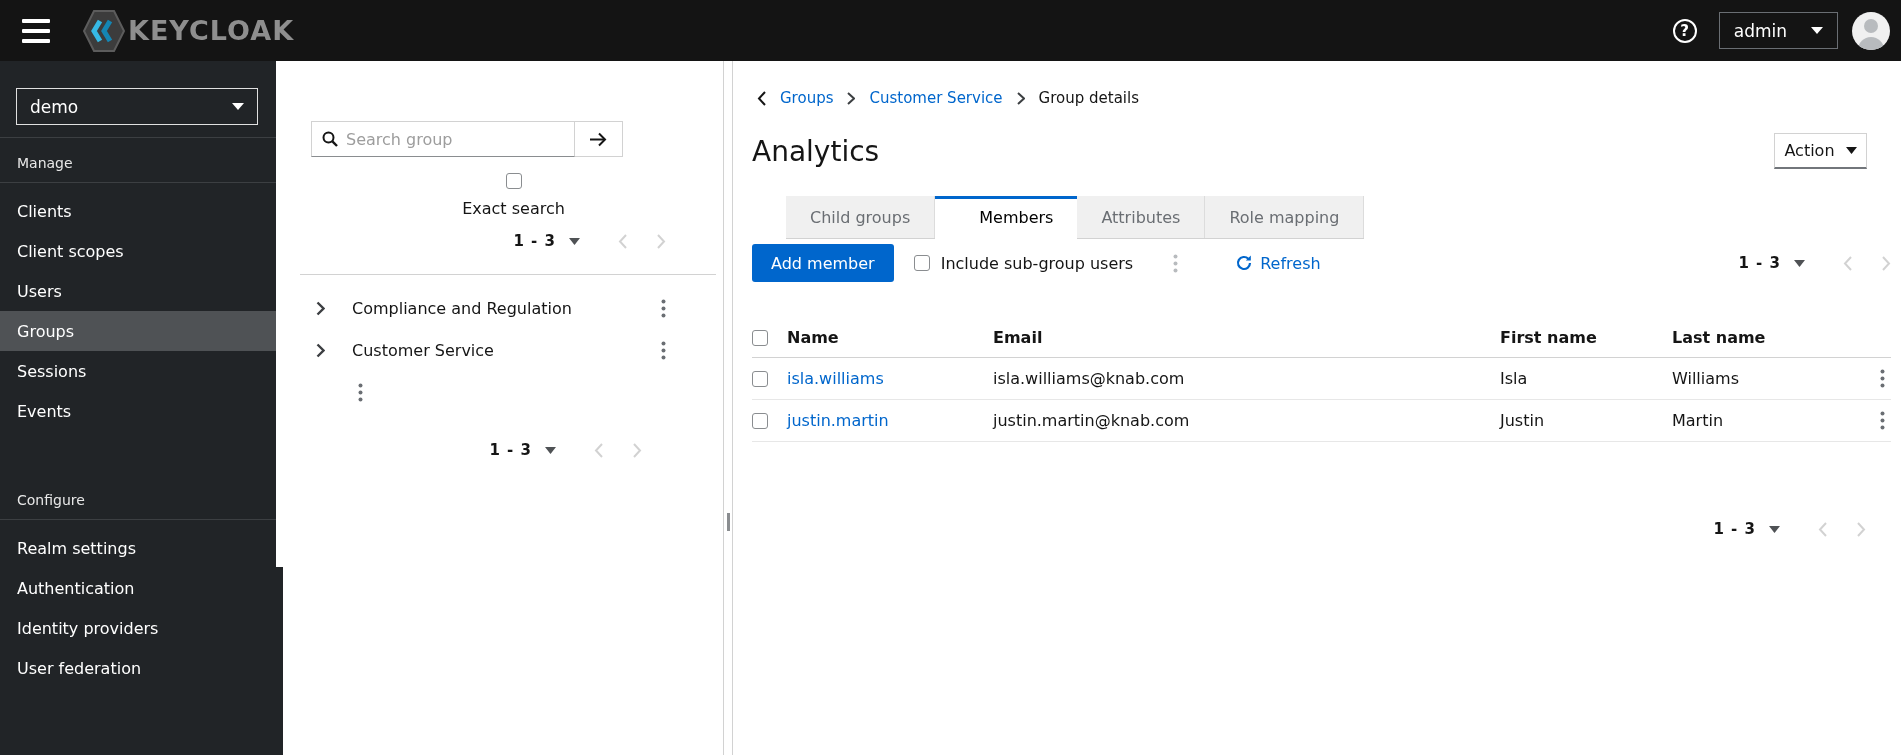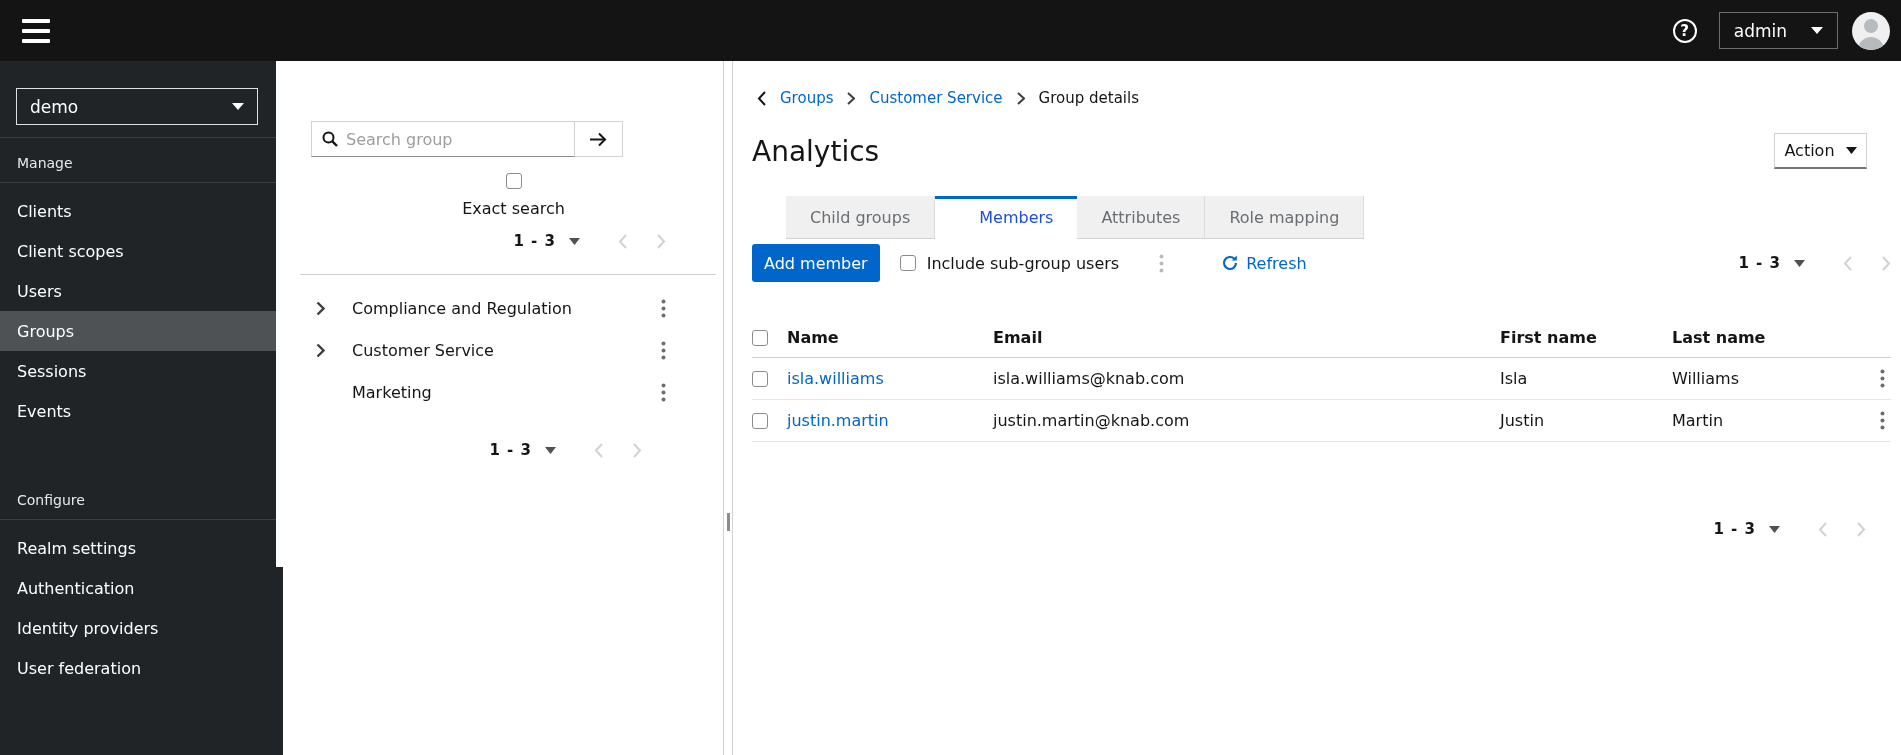--- a/index.html
+++ b/index.html
@@ -79,25 +79,25 @@
   .bc-current { color:#151515; }
   .page-title { position:absolute; top:74px; left:19px; font-size:28px; font-weight:400; color:#151515; }
   .action-dd { position:absolute; top:72px; right:34px; height:36px; min-width:93px; background:#fff;
     border:1px solid #d2d2d2; border-bottom:2px solid #72767b; display:flex; align-items:center;
     justify-content:center; gap:11px; font-size:16px; font-family:inherit; color:#151515; cursor:pointer; }
   .tabs { position:absolute; top:135px; left:53px; display:flex; align-items:flex-start;
     border-bottom:1px solid #d2d2d2; }
   .tab { height:42px; padding:0 24px; display:flex; align-items:center; background:#f0f0f0;
     color:#6a6e73; font-size:16px; border:none; border-right:1px solid #dcdcdc; cursor:pointer;
     font-family:inherit; }
-  .tab.active { background:#fff; color:#1d4ed8; box-shadow:inset 0 3px 0 #0066cc; height:43px;
+  .tab.active { background:#fff; color:#000000; box-shadow:inset 0 3px 0 #0066cc; height:43px;
     margin-bottom:-1px; border-right:none;padding-left:44px; }
   .toolbar { position:absolute; top:183px; left:19px; right:10px; height:38px; display:flex;
     align-items:center; }
-  .btn-primary { height:38px; padding:0 12px; background:#0066cc; color:#fff; border:none;
+  .btn-primary { height:38px; padding:0 19px; background:#0066cc; color:#fff; border:none;
     border-radius:3px; font-size:16px; font-family:inherit; cursor:pointer; }
   .include-group { margin-left:20px; display:flex; align-items:center; gap:11px; font-size:16px; cursor:pointer; }
   .toolbar .tb-kebab { margin-left:34px; color:#b8bbbe; }
   .refresh { margin-left:52px; display:flex; align-items:center; gap:8px; color:#0066cc;
     font-size:16px; background:none; border:none; cursor:pointer; font-family:inherit; }
   .toolbar .pager { margin-left:auto; }
 
   .members-table { position:absolute; top:257px; left:19px; width:1139px; }
   .trow { display:grid; grid-template-columns:35px 206px 507px 172px 1fr 40px; align-items:center;
     height:42px; border-bottom:1px solid #e7e7e7; font-size:16px; }
@@ -110,20 +110,28 @@
 <body>
 
 <div class="stage">
 
   <header class="topbar">
     <button class="hamburger">
       <span></span>
         <span></span>
         <span></span>
     </button>
+    <div class="brand">
+      <svg width="44" height="46" viewBox="0 0 44 46">
+        <polygon points="12,3 32,3 42,23 32,43 12,43 2,23" fill="#3c3c3c" stroke="#5c5c5c" stroke-width="2"></polygon>
+        <path d="M18 13 L12 23 L18 33" stroke="#36b9e5" stroke-width="5" fill="none"></path>
+        <path d="M28 13 L22 23 L28 33" stroke="#1486b4" stroke-width="5" fill="none"></path>
+      </svg>
+      <span class="brand-text">KEYCLOAK</span>
+    </div>
     <div class="topbar-right">
       <div class="help-circle">?</div>
       <div class="user-dd">
         <span>admin</span>
         <svg width="12" height="7" viewBox="0 0 12 7">
             <path d="M0 0 L6 7 L12 0z" fill="#fff"></path>
           </svg>
       </div>
       <div class="avatar">
         <svg width="38" height="38" viewBox="0 0 38 38">
@@ -234,21 +242,20 @@
         <button class="kebab">
           <svg width="5" height="19" viewBox="0 0 5 19" fill="currentColor">
               <circle cx="2.5" cy="2.5" r="2"></circle>
               <circle cx="2.5" cy="9.5" r="2"></circle>
               <circle cx="2.5" cy="16.5" r="2"></circle>
             </svg>
         </button>
       </li>
       <li>
         <span class="chev"></span>
-        <span class="tlabel">Marketing</span>
         <button class="kebab">
           <svg width="5" height="19" viewBox="0 0 5 19" fill="currentColor">
               <circle cx="2.5" cy="2.5" r="2"></circle>
               <circle cx="2.5" cy="9.5" r="2"></circle>
               <circle cx="2.5" cy="16.5" r="2"></circle>
             </svg>
         </button>
       </li>
     </ul>
 

